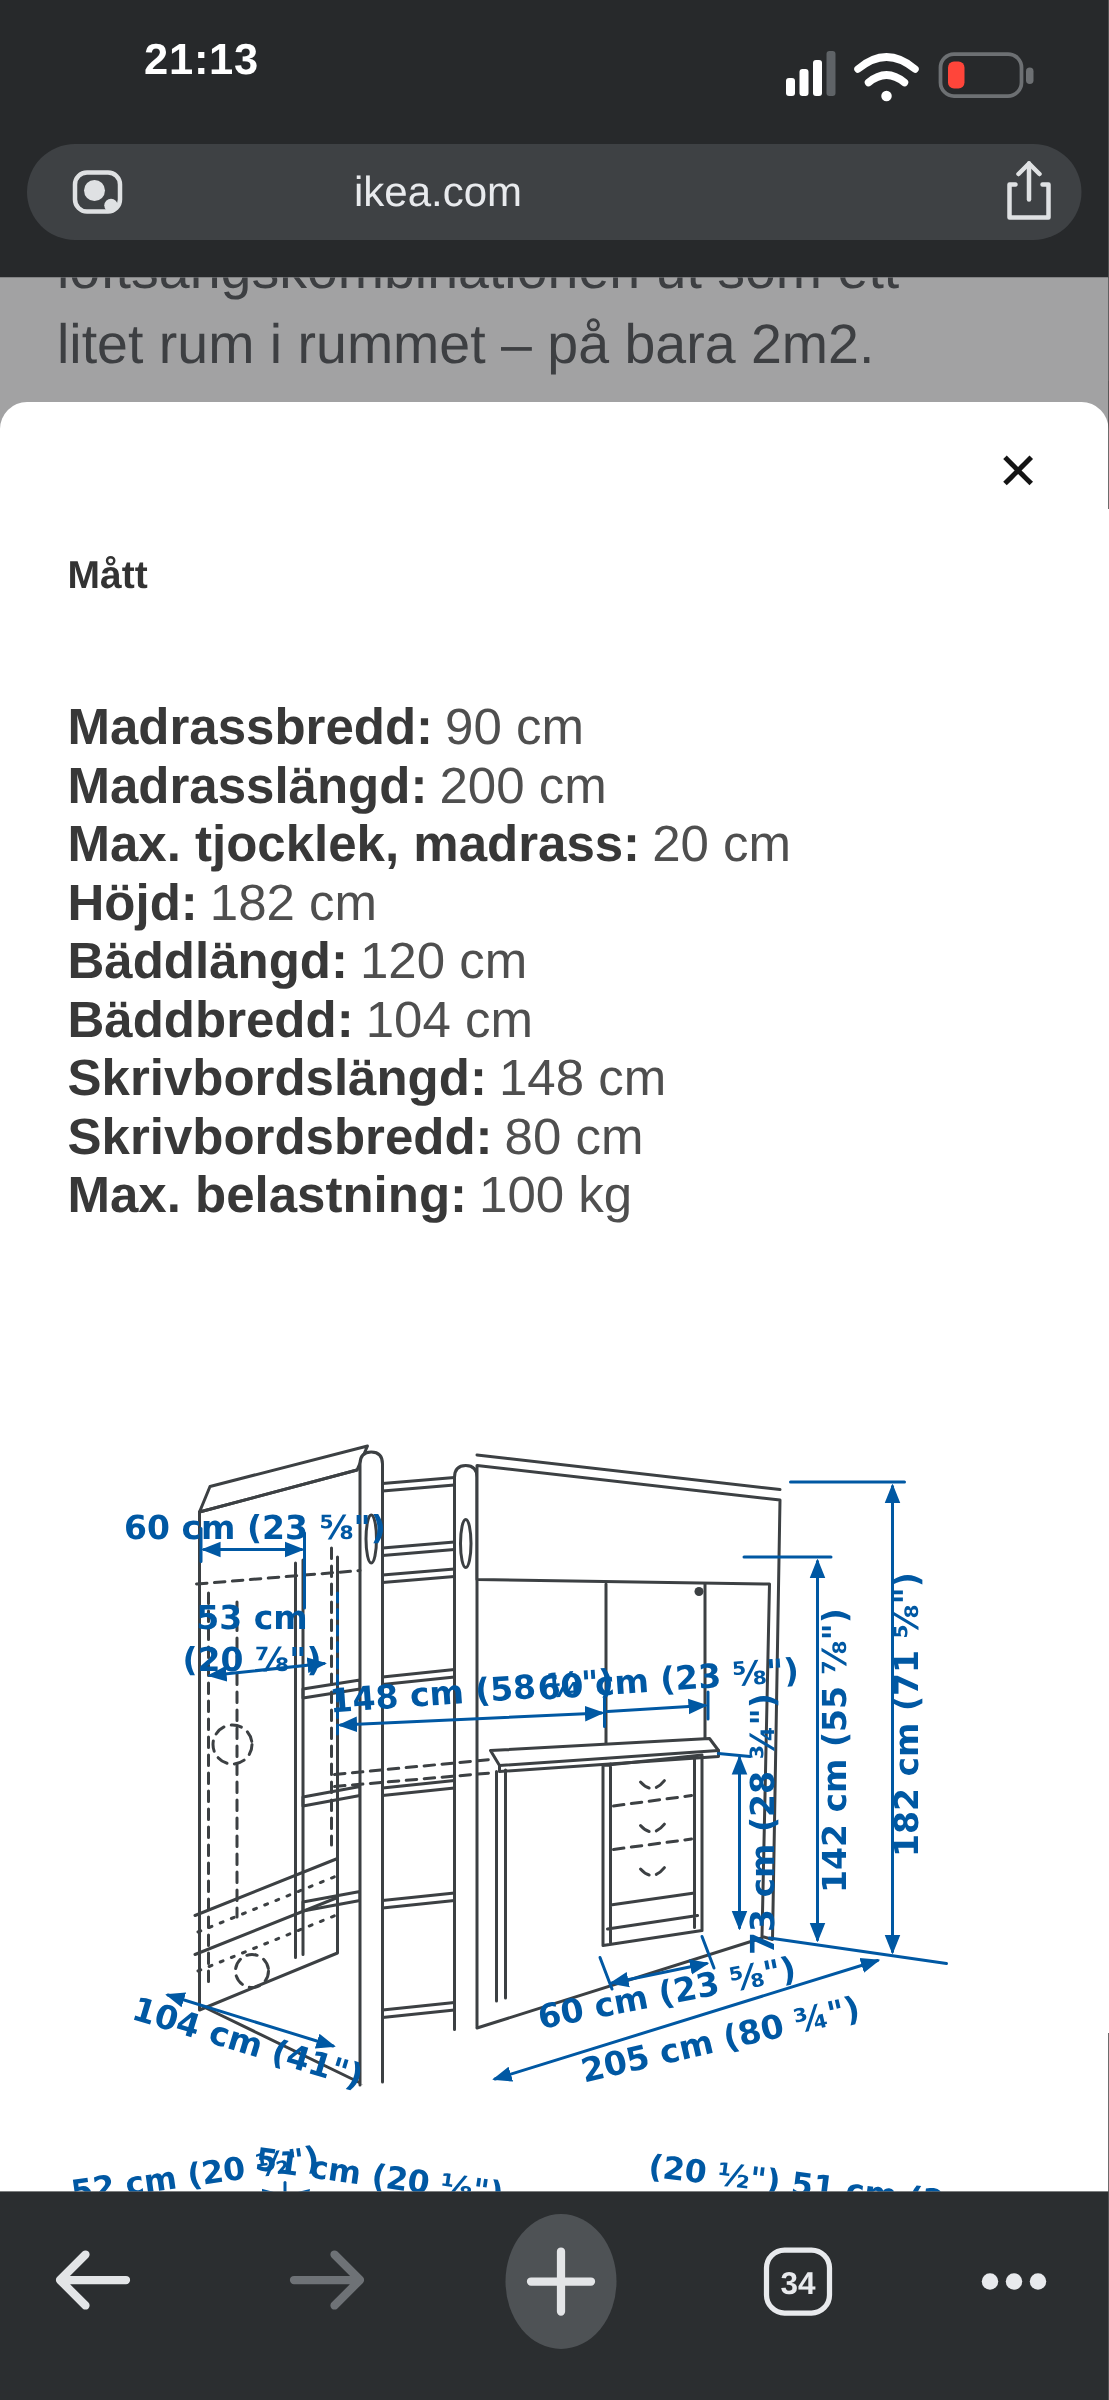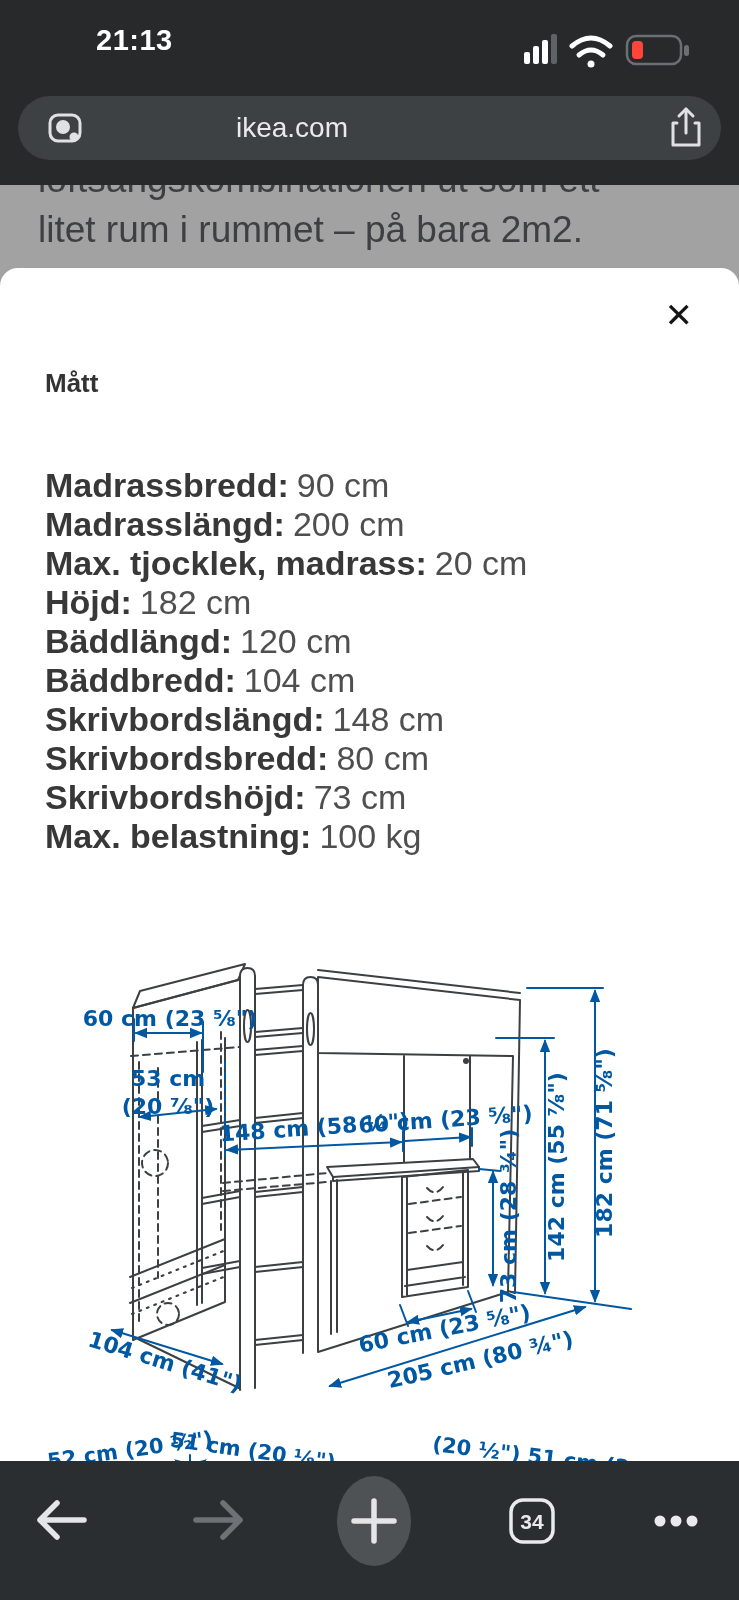--- a/index.html
+++ b/index.html
@@ -83,21 +83,20 @@
 
     <div id="mlist">
       <div class="m-row"><span class="m-label">Madrassbredd:</span><span class="m-value">90 cm</span></div>
       <div class="m-row"><span class="m-label">Madrasslängd:</span><span class="m-value">200 cm</span></div>
       <div class="m-row"><span class="m-label">Max. tjocklek, madrass:</span><span class="m-value">20 cm</span></div>
       <div class="m-row"><span class="m-label">Höjd:</span><span class="m-value">182 cm</span></div>
       <div class="m-row"><span class="m-label">Bäddlängd:</span><span class="m-value">120 cm</span></div>
       <div class="m-row"><span class="m-label">Bäddbredd:</span><span class="m-value">104 cm</span></div>
       <div class="m-row"><span class="m-label">Skrivbordslängd:</span><span class="m-value">148 cm</span></div>
       <div class="m-row"><span class="m-label">Skrivbordsbredd:</span><span class="m-value">80 cm</span></div>
-      <div class="m-row"><span class="m-label">Skrivbordshöjd:</span><span class="m-value">73 cm</span></div>
       <div class="m-row"><span class="m-label">Max. belastning:</span><span class="m-value">100 kg</span></div>
     </div>
 
     <svg id="diagram" viewBox="0 0 680 541">
       <defs>
         <marker id="ah" viewBox="0 0 10 10" refX="8.5" refY="5" markerWidth="6.5" markerHeight="6.5" orient="auto-start-reverse">
           <path d="M0,1 L10,5 L0,9 z" fill="#0058a3"></path>
         </marker>
       </defs>
 

